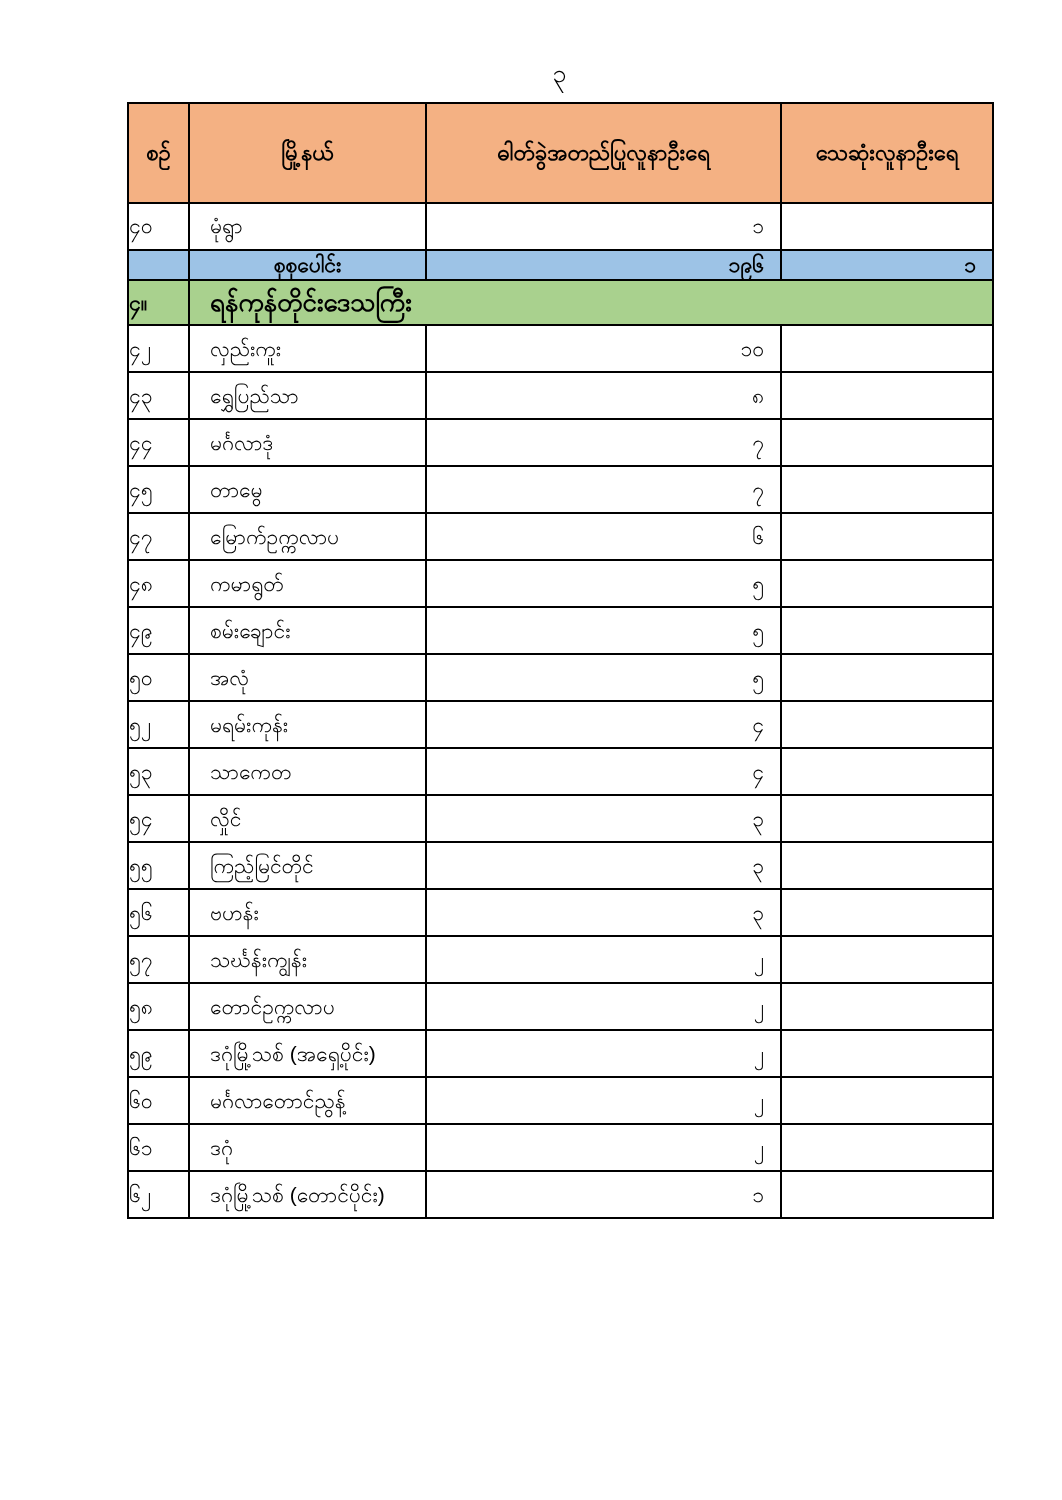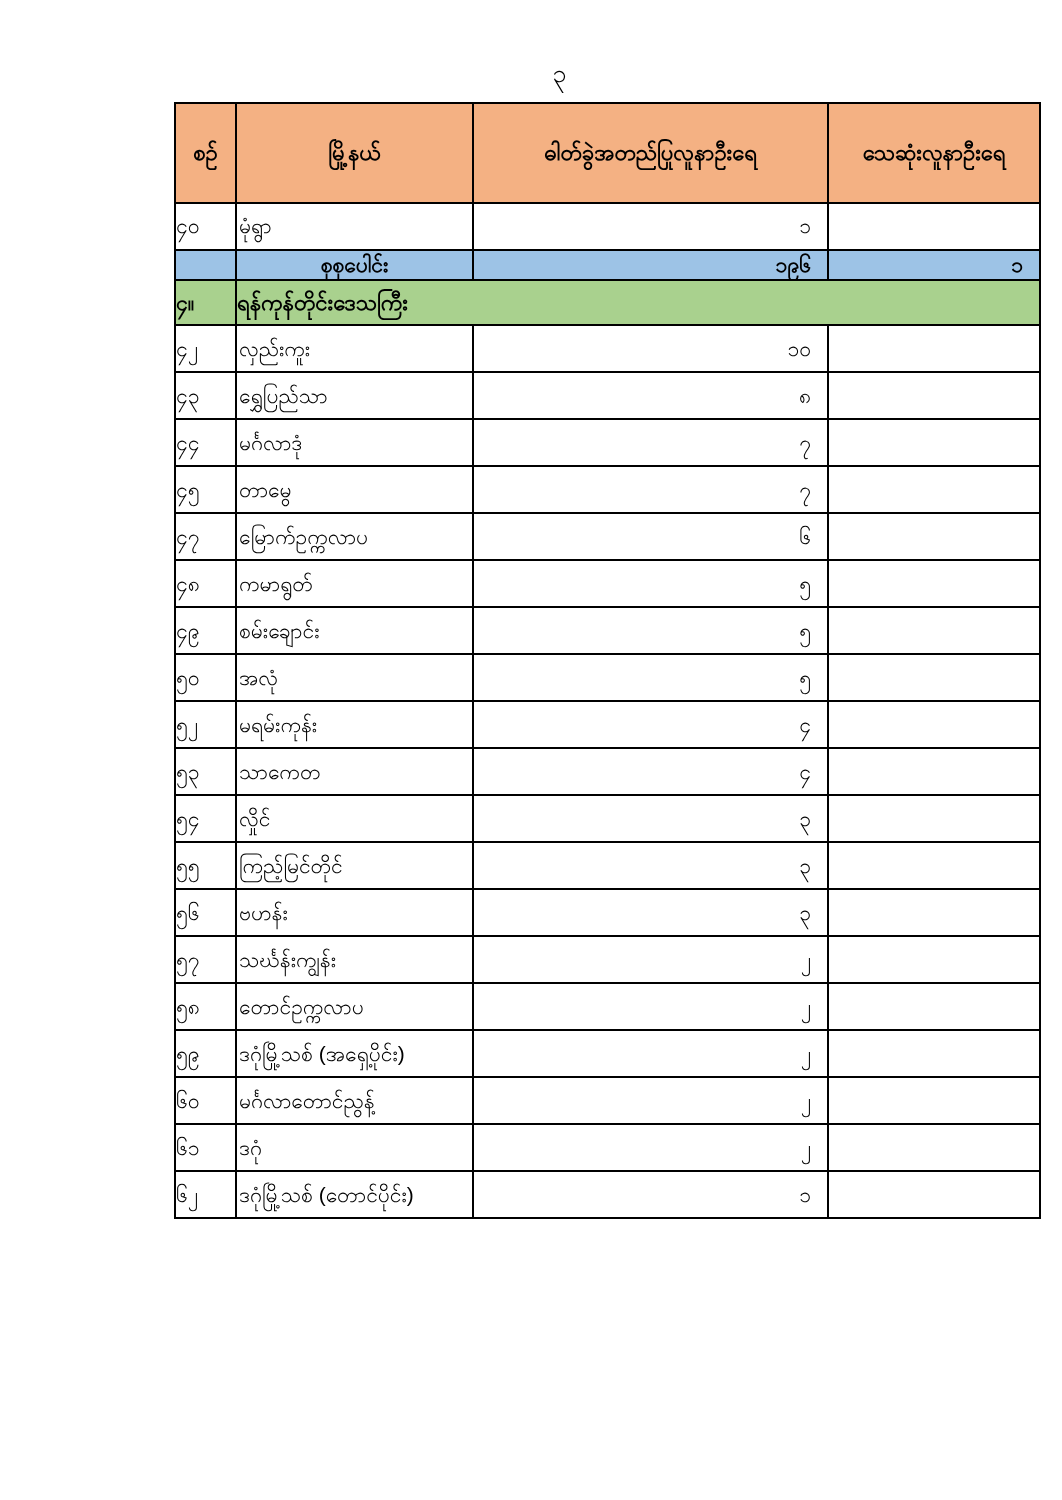--- a/index.html
+++ b/index.html
@@ -10,21 +10,21 @@
     font-family: "Liberation Sans", sans-serif;
     color: #000;
   }
   .page { position: relative; width: 1062px; height: 1500px; background: #ffffff; }
   .page-number {
     position: absolute; top: 58px; left: 127px; width: 865px;
     text-align: center; font-size: 25px; line-height: 1.2;
   }
   table.case-table {
     position: absolute; top: 102px; left: 127px; width: 865px;
-    border-collapse: collapse; table-layout: fixed; margin-left: 47px;
+    border-collapse: collapse; table-layout: fixed;
   }
   .col-no       { width: 61px;  }
   .col-township { width: 237px; }
   .col-confirmed{ width: 355px; }
   .col-deaths   { width: 212px; }
 
   td, th {
     border: 2px solid var(--border, #000);
     padding: 0; margin: 0;
     vertical-align: middle;
@@ -35,36 +35,36 @@
   thead th {
     height: 100px;
     background: var(--header-bg, #f4b183);
     font-weight: bold;
     text-align: center;
     font-size: 22px;
   }
   tbody td { height: 47px; background: #ffffff; }
 
   .cell-serial    { }
-  .cell-township  { text-align: left; padding-left: 2px; }
+  .cell-township  { text-align: left; padding-left: 20px; }
   .cell-num       { text-align: right; padding-right: 16px; }
 
   .total-row td {
     background: var(--total-bg, #9dc3e6);
     font-weight: bold;
     height: 29px;
   }
   .total-row .total-label { text-align: center; }
 
   .section-row td {
     background: var(--section-bg, #a9d18e);
     font-weight: bold;
     height: 45px;
   }
-  .section-row .section-title { text-align: left; font-size: 22px; }
+  .section-row .section-title { text-align: left; padding-left: 20px; font-size: 26px; }
 
   sup.fn { font-size: 13px; line-height: 0; margin-left: 5px; }
 </style>
 </head>
 <body>
 
 <div class="page">
 
   <div class="page-number">၃</div>
 

